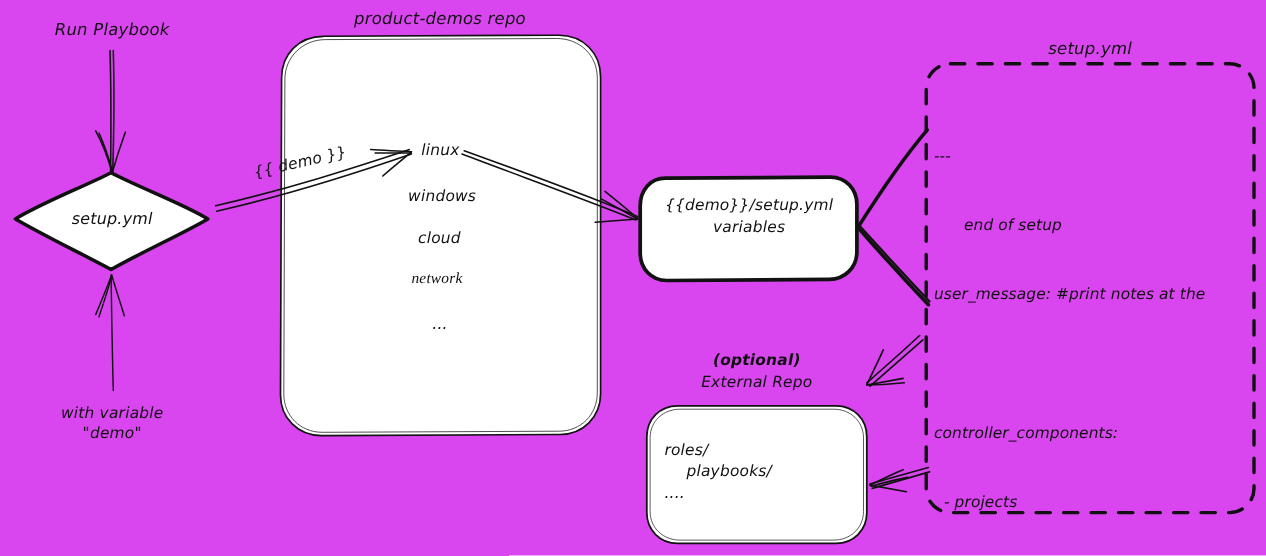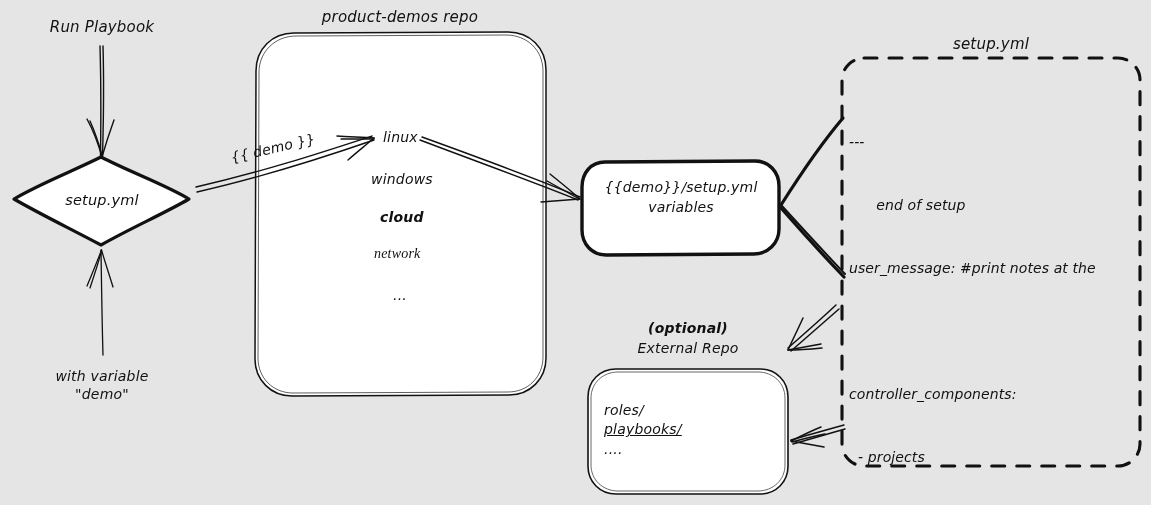--- a/index.html
+++ b/index.html
@@ -12,21 +12,21 @@
     width: 1151px;
     height: 505px;
     overflow: hidden;
     font-family: "DejaVu Sans", sans-serif;
     color: #000000;
   }
   #canvas {
     position: relative;
     width: 1151px;
     height: 505px;
-    background: #e5e5e5;
+    background: #d946ef;
   }
   #canvas > svg {
     position: absolute;
     left: 0;
     top: 0;
   }
   
   .txt {
     position: absolute;
     font-family: "DejaVu Sans", sans-serif;
@@ -163,21 +163,21 @@
 
   <div class="txt t14 center" style="left:102px; top:368px;">with variable</div>
   <div class="txt t14 center" style="left:102px; top:386px;">"demo"</div>
 
   <div class="txt t14" style="left:230px; top:140px; transform:rotate(-13deg);">{{ demo }}</div>
 
   <div class="txt t15 center" style="left:400px; top:8px;">product-demos repo</div>
 
   <div class="txt t14" style="left:383px; top:129px;">linux</div>
   <div class="txt t14" style="left:371px; top:171px;">windows</div>
-  <div class="txt t14" style="left:380px; top:209px;font-weight:bold;">cloud</div>
+  <div class="txt t14" style="left:380px; top:209px;">cloud</div>
   <div class="txt t14" style="left:374px; top:245px;font-family:Liberation Serif, serif;">network</div>
   <div class="txt t14" style="left:393px; top:287px;">...</div>
 
   <div class="txt t14 center" style="left:681px; top:179px;text-align:right;">{{demo}}/setup.yml</div>
   <div class="txt t14 center" style="left:681px; top:199px;">variables</div>
 
   <div class="txt t15 center" style="left:991px; top:35px;">setup.yml</div>
 
   <div class="txt yaml" style="left:849px; top:90px;">
     <div>---</div>
@@ -198,16 +198,16 @@
     
     
     
     
   </div>
 
   <div class="txt t14 center" style="left:688px; top:320px;font-weight:bold;">(optional)</div>
   <div class="txt t14 center" style="left:688px; top:340px;">External Repo</div>
 
   <div class="txt t14" style="left:604px; top:402px;">roles/</div>
-  <div class="txt t14" style="left:604px; top:421px;text-decoration:underline;">playbooks/</div>
+  <div class="txt t14" style="left:624px; top:421px;">playbooks/</div>
   <div class="txt t14" style="left:604px; top:441px;">....</div>
 
 </div>
 
 </body></html>

